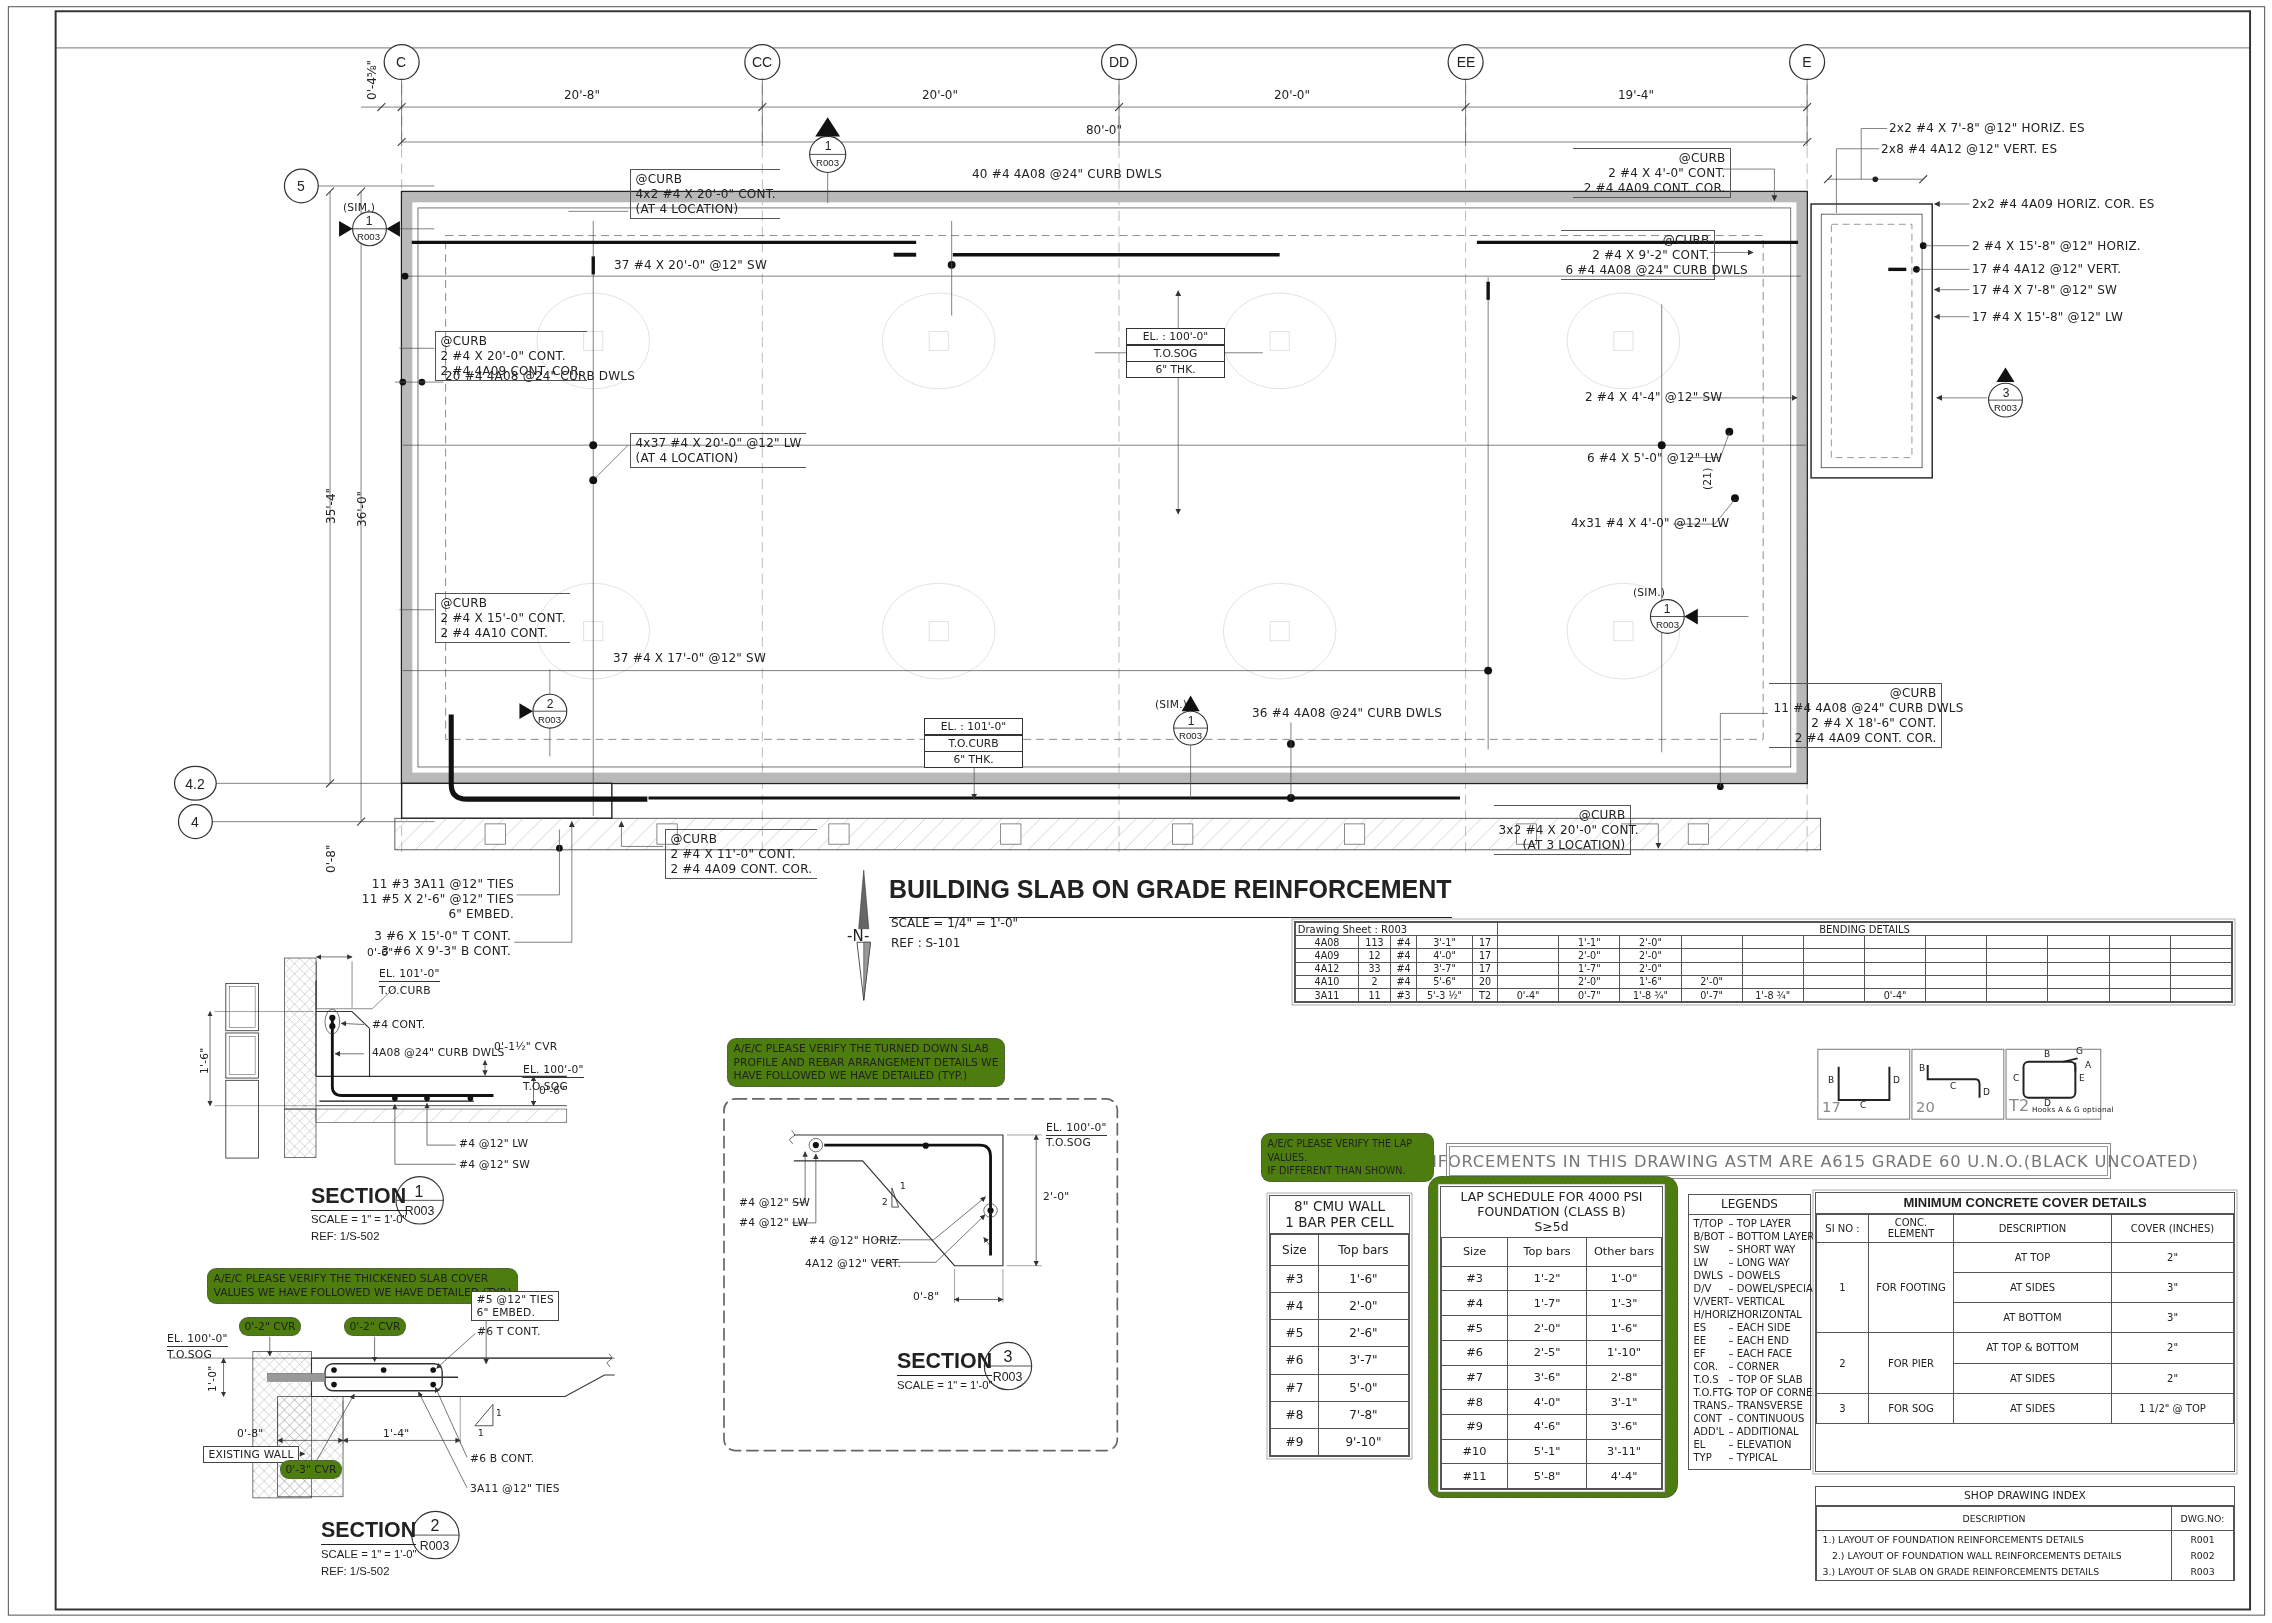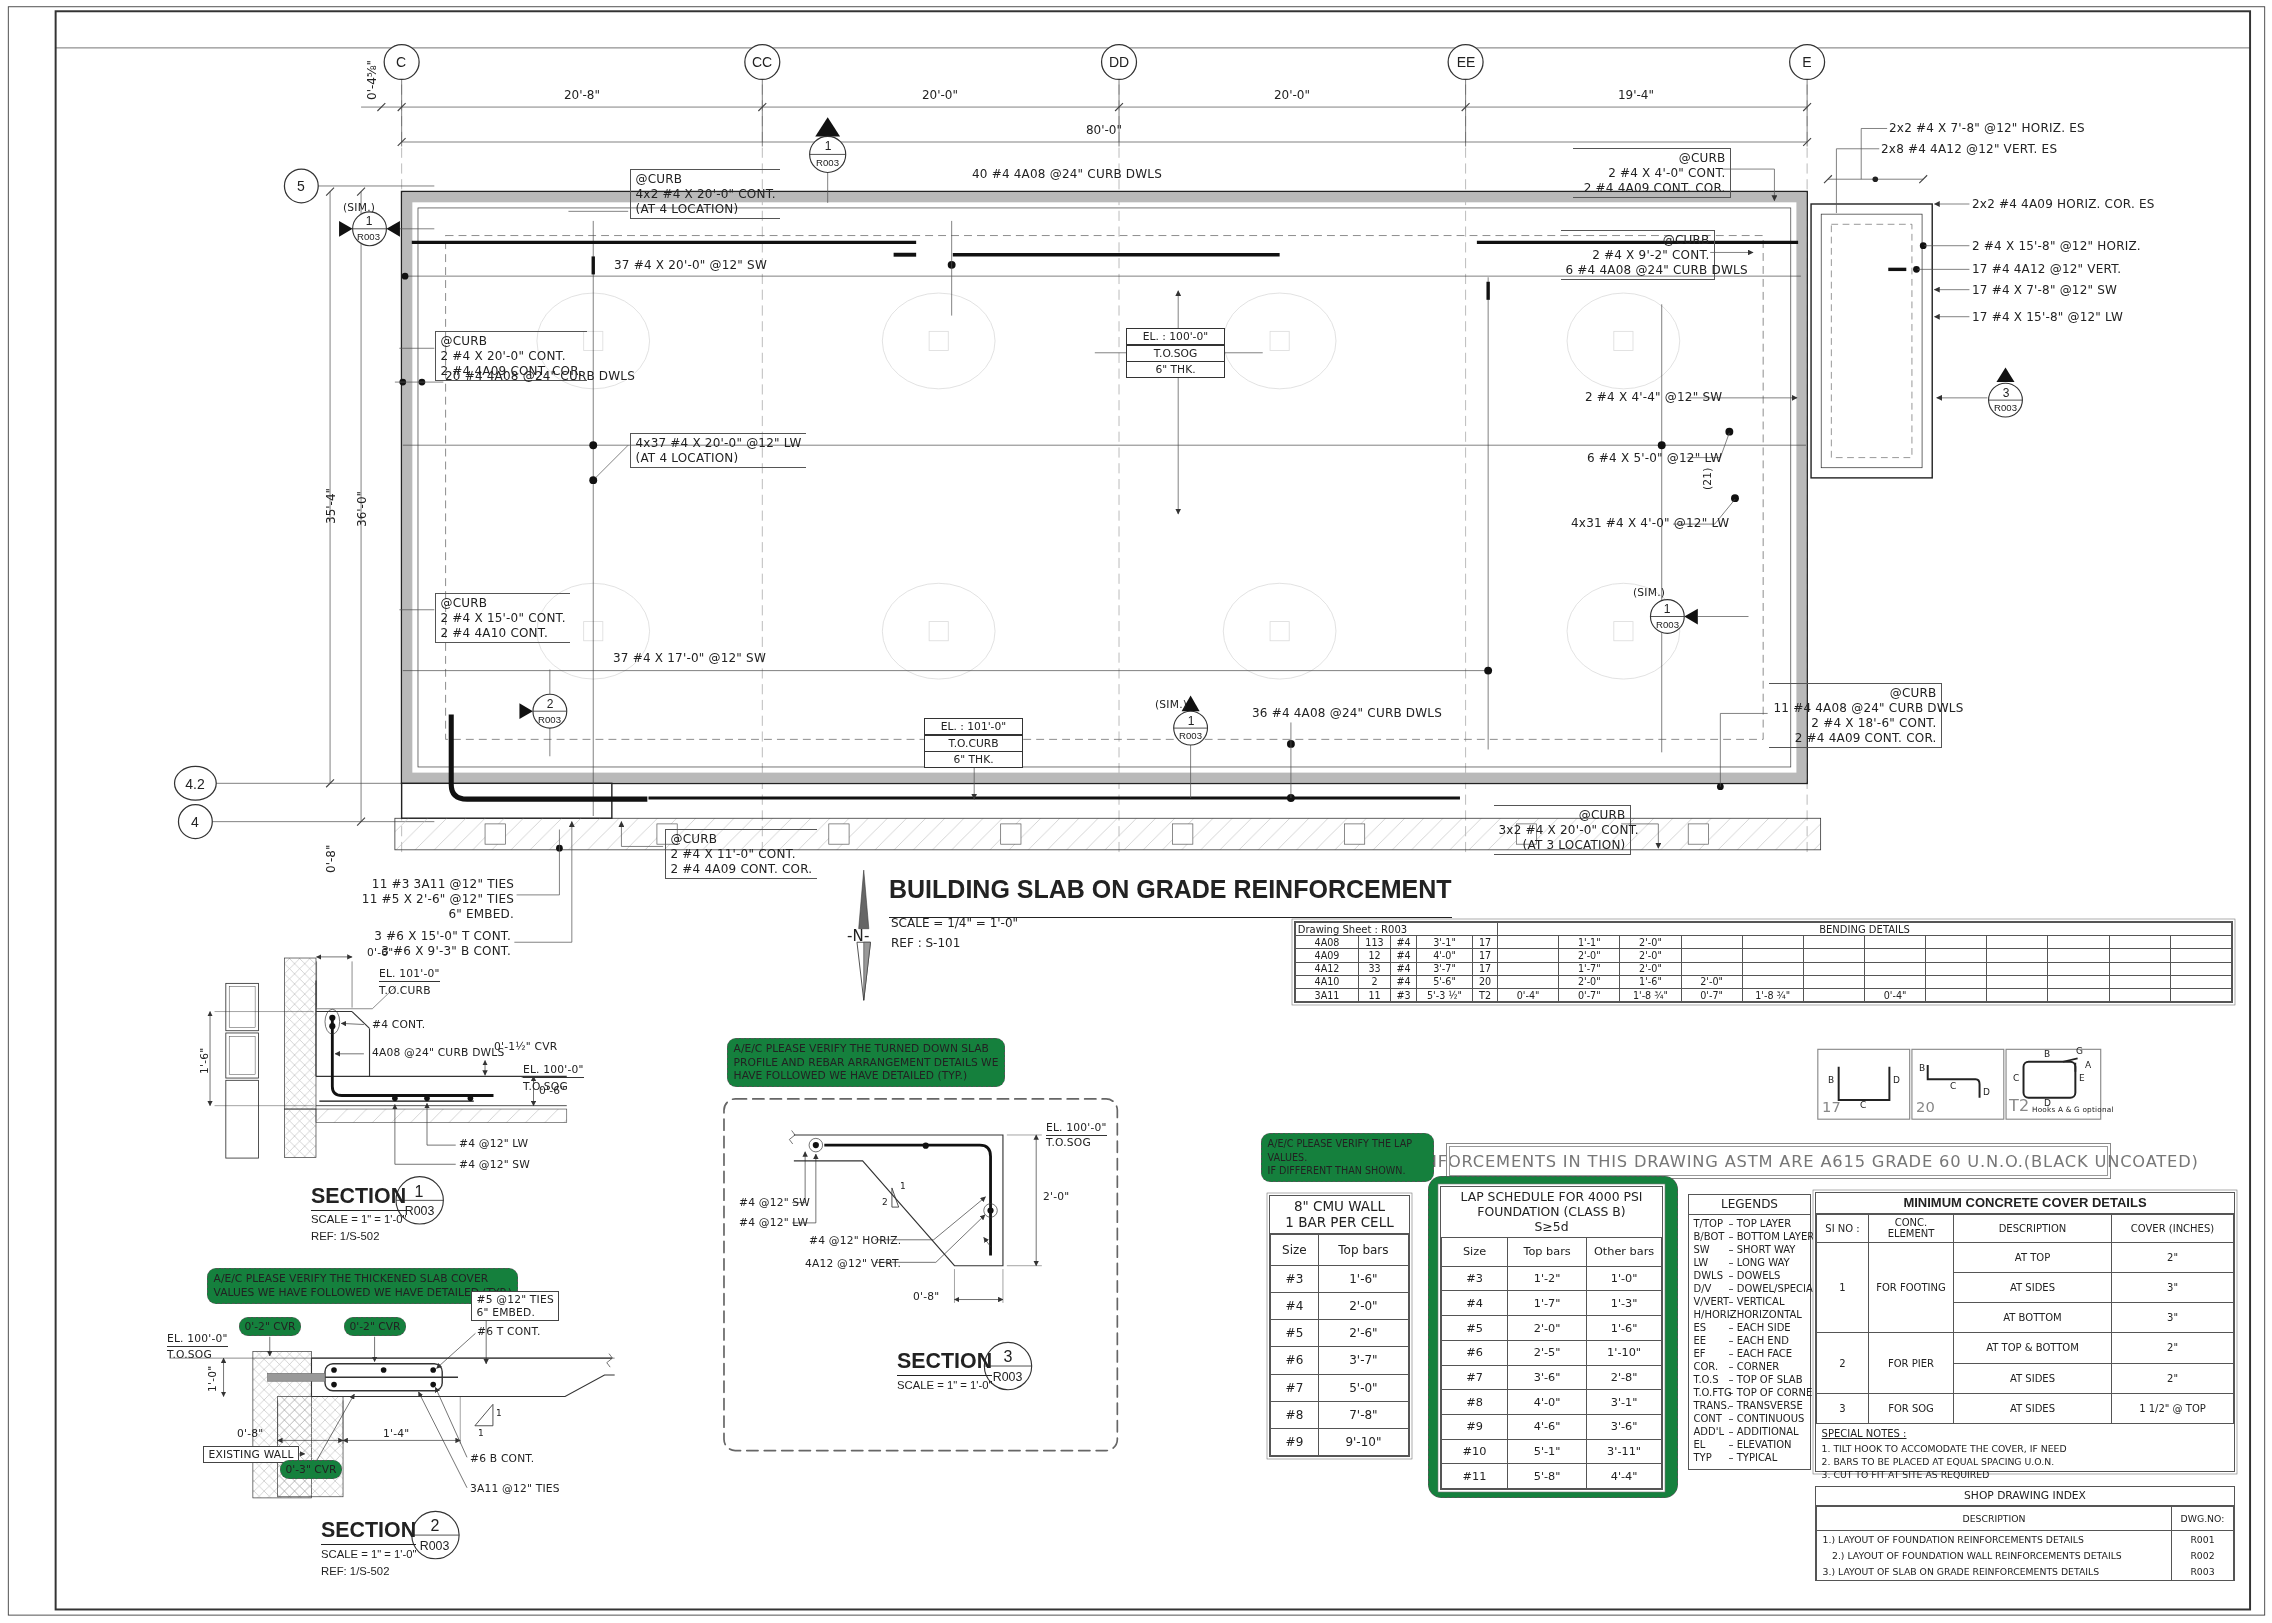--- a/index.html
+++ b/index.html
@@ -13,21 +13,21 @@
   .bracket-l{border-left:1.1px solid #555;border-top:0.8px solid #555;border-bottom:0.8px solid #555;padding:1.7px 4.5px;}
   .bracket-r{border-right:1.1px solid #555;border-top:0.8px solid #555;border-bottom:0.8px solid #555;padding:1.7px 4.5px;text-align:right;}
   .r{text-align:right;}
   .rot{transform:rotate(-90deg);transform-origin:0 0;}
   .dim{position:absolute;font-size:12px;text-align:center;white-space:nowrap;}
   .bub{position:absolute;font-size:14px;text-align:center;width:34px;font-family:"Liberation Sans",sans-serif;}
   .flag-n{position:absolute;width:16px;text-align:center;font-size:12px;font-family:"Liberation Sans",sans-serif;}
   .flag-s{position:absolute;width:39px;text-align:center;font-size:9.6px;font-family:"Liberation Sans",sans-serif;}
   .elbox{position:absolute;width:99px;}
   .elbox div{border:0.8px solid #333;margin-top:-0.8px;text-align:center;font-size:10.7px;padding:1.1px 2.3px;background:#fff;}
-  .cloud{position:absolute;border:1.1px dashed #555;border-radius:9px;padding:3.4px 5.6px;font-size:10.7px;line-height:13.5px;background:#15803d;}
+  .cloud{position:absolute;border:1.1px dashed #555;border-radius:9px;padding:3.4px 5.6px;font-size:10.7px;line-height:13.5px;background:#4d7c0f;}
   .boxed{border:0.8px solid #444;padding:1.1px 4.5px;background:#fff;}
   .ptitle{position:absolute;font-family:"Liberation Sans",sans-serif;font-weight:bold;font-size:25px;border-bottom:1.7px solid #222;padding-bottom:13px;white-space:nowrap;}
   .psub{position:absolute;font-size:12px;white-space:nowrap;}
   .sec-title{position:absolute;font-family:"Liberation Sans",sans-serif;font-weight:bold;font-size:21.4px;border-bottom:1.4px solid #222;padding-bottom:1.1px;white-space:nowrap;}
   .sec-sub{position:absolute;font-size:11.3px;font-family:"Liberation Sans",sans-serif;white-space:nowrap;}
   table{border-collapse:collapse;width:100%;background:#fff;}
   th,td{border:0.8px solid #555;text-align:center;font-weight:normal;padding:0.6px 1.7px;overflow:hidden;}
   .tbl{position:absolute;border:1.1px solid #555;background:#fff;box-shadow:0 0 0 1.7px #fff,0 0 0 2.3px #777;}
   .ttl{text-align:center;font-size:13.5px;padding:2.3px 0;background:#fff;}
   .banner{position:absolute;border:1.1px solid #888;outline:0.6px solid #999;outline-offset:-4px;display:flex;align-items:center;justify-content:center;color:#777;font-size:16.3px;letter-spacing:0.8px;white-space:nowrap;background:#fff;}
@@ -851,28 +851,20 @@
             <td>2"</td>
           </tr>
     <tr>
             <td>3</td>
             <td>FOR SOG</td>
             <td style="height:28px;">AT SIDES</td>
             <td>1 1/2" @ TOP</td>
           </tr>
   </tbody>
       </table>
-  <div style="padding:4.5px 5.6px 0;font-size:10px;">
-    <div style="text-decoration:underline;margin-bottom:2.3px;">SPECIAL NOTES :</div>
-    <div>
-          <div style="font-size:9.3px;line-height:13px;">1. TILT HOOK TO ACCOMODATE THE COVER, IF NEED</div>
-          <div style="font-size:9.3px;line-height:13px;">2. BARS TO BE PLACED AT EQUAL SPACING U.O.N.</div>
-          <div style="font-size:9.3px;line-height:13px;">3. CUT TO FIT AT SITE AS REQUIRED</div>
-        </div>
-  </div>
 </div>
 
 <div class="tbl" style="left:1815px;top:1486px;width:418px;box-shadow:none;">
   <div class="ttl" style="font-size:10.7px;border-bottom:0.8px solid #555;">SHOP DRAWING INDEX</div>
   <table style="font-size:9.3px;table-layout:fixed;">
     <colgroup>
           <col>
           <col style="width:62px">
         </colgroup>
     <tbody>

